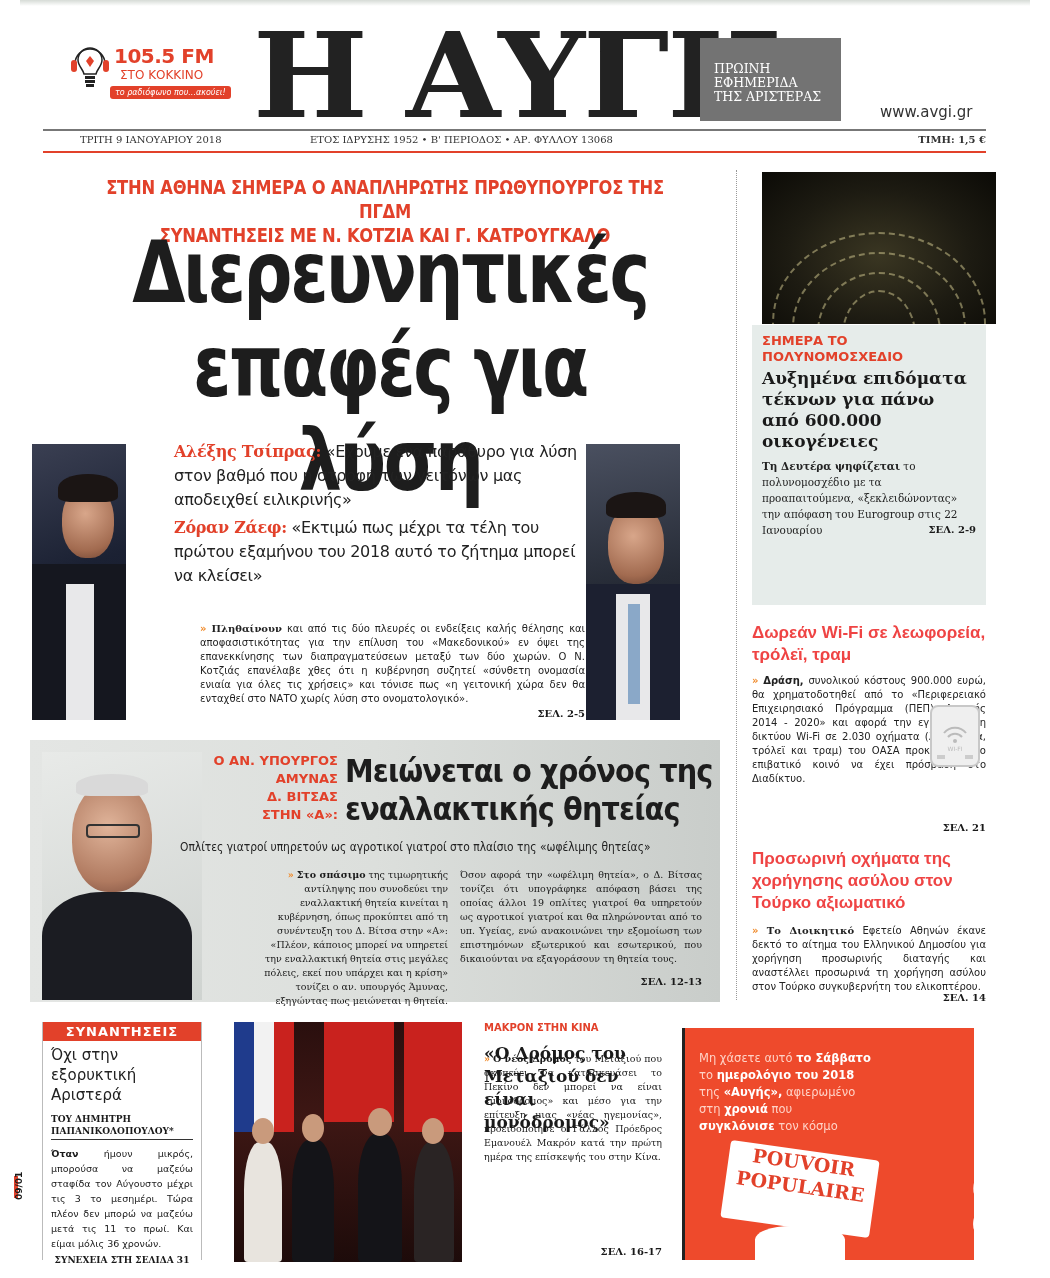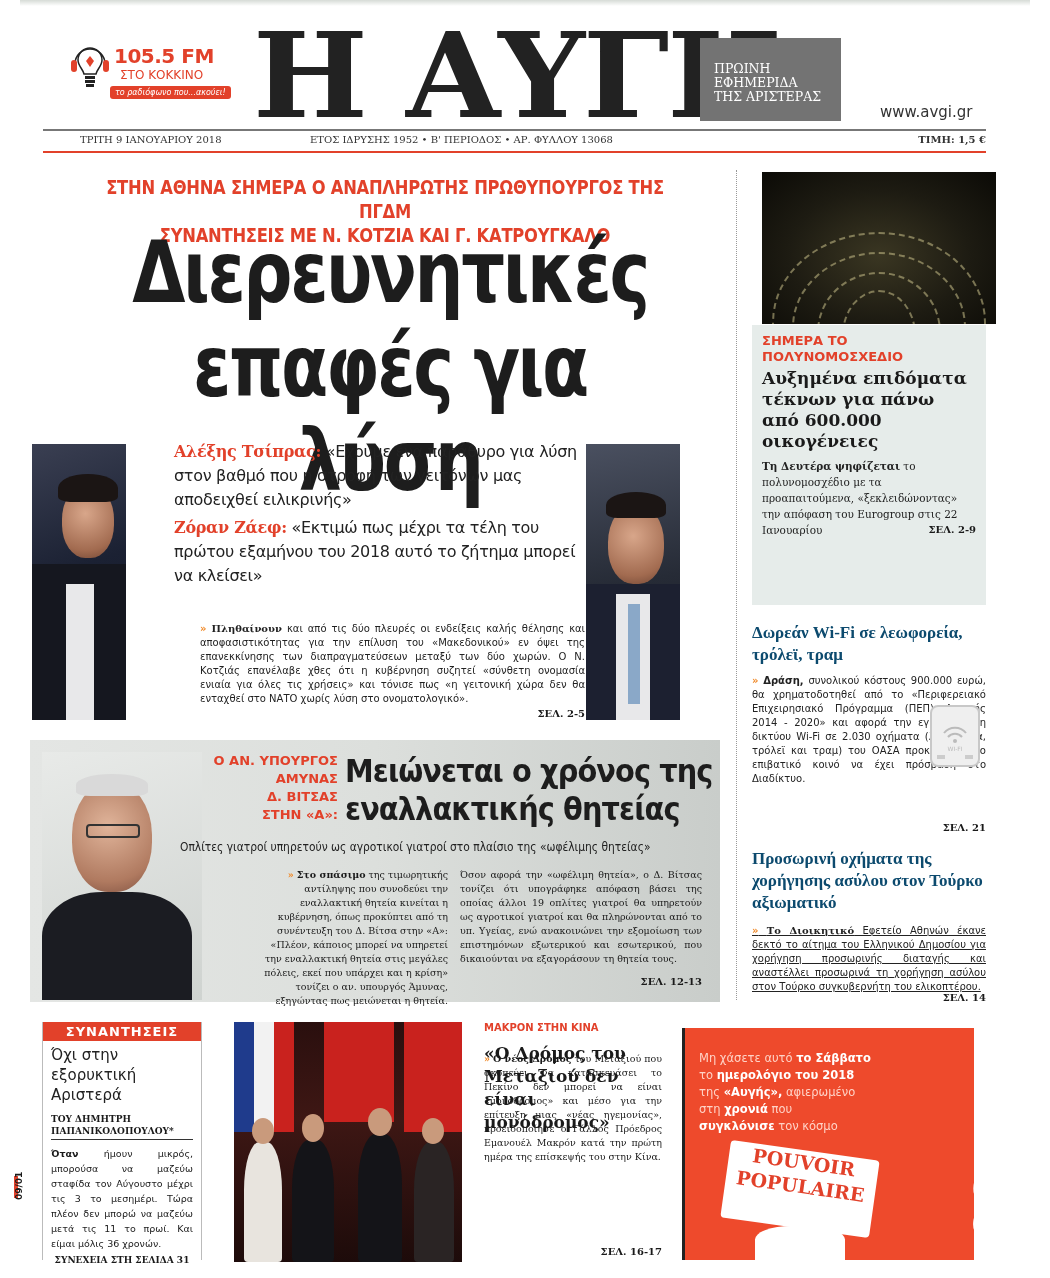--- a/index.html
+++ b/index.html
@@ -41,21 +41,21 @@
   .pageref { font-family: "DejaVu Serif", serif; font-weight: bold; font-size: 10px; text-align: right; }
 
   
   .parliament { left: 762px; top: 172px; width: 234px; height: 152px; background: radial-gradient(ellipse at 50% 55%, #3a3622 0%, #1d1b12 55%, #0b0a06 100%); overflow: hidden; }
   .parliament .row { position:absolute; border: 2px dashed #c9c08a; border-bottom: none; border-radius: 50% 50% 0 0; opacity: .55; }
   .poly-box { left: 752px; top: 325px; width: 234px; height: 280px; background: #e6ecea; padding: 8px 10px; }
   .poly-box .k { font-family:"DejaVu Sans",sans-serif; font-weight:bold; color:#e2412a; font-size:13px; line-height:16px; }
   .poly-box .h { font-family:"DejaVu Serif",serif; font-weight:bold; font-size:17px; line-height:21px; margin-top:3px; color:#1a1a1a; }
   .poly-box .t { font-family:"DejaVu Serif",serif; font-size:10.5px; line-height:16px; margin-top:6px; color:#222; }
   .poly-box .t b { font-weight:bold; }
-  .rc-head { font-family:Liberation Serif, serif; font-weight:bold; font-size:17px; line-height:22px; color:#0c4a6e; }
+  .rc-head { font-family:Liberation Sans, sans-serif; font-weight:bold; font-size:17px; line-height:22px; color:#ef4444; }
   .wifi-bus { left: 930px; top: 705px; width: 50px; height: 62px; border: 2px solid #c8c8c8; border-radius: 8px; background:#efefef; }
 
   
   .band { left: 30px; top: 740px; width: 690px; height: 262px; background: linear-gradient(90deg, #e4e6e4 0%, #dcdfdc 50%, #c9cdca 100%); overflow:hidden; }
   .vitsas { left: 42px; top: 752px; width: 160px; height: 248px; }
   .band-kicker { left: 200px; top: 752px; width: 138px; text-align: right; font-family:"DejaVu Sans",sans-serif; font-weight:bold; color:#e2412a; font-size:13px; line-height:18px; }
   .band-head { left: 345px; top: 752px; font-family:"DejaVu Sans",sans-serif; font-weight:bold; font-size:32px; line-height:38px; color:#1d1d1d; letter-spacing:-1px; transform: scaleX(0.9); transform-origin:left; }
   .band-deck { left: 180px; top: 840px; width: 540px; font-family:"DejaVu Sans",sans-serif; font-size:11.5px; color:#222; transform: scaleX(0.93); transform-origin:left; white-space:nowrap; }
   .band-col1 { left: 260px; top: 868px; width: 188px; font-family:"DejaVu Serif",serif; font-size:9.5px; line-height:14px; text-align:right; }
   .band-col2 { left: 460px; top: 868px; width: 242px; font-family:"DejaVu Serif",serif; font-size:9.5px; line-height:14px; text-align:justify; }
@@ -188,21 +188,21 @@
     <path d="M16 30 a9 9 0 0 1 14 0" fill="none" stroke="#bbb" stroke-width="2"></path>
     <circle cx="23" cy="34" r="2" fill="#bbb"></circle>
     <text x="23" y="44" font-size="6" text-anchor="middle" fill="#bbb" font-family="DejaVu Sans, sans-serif">WI-FI</text>
     <rect x="5" y="48" width="8" height="4" fill="#ccc"></rect>
       <rect x="33" y="48" width="8" height="4" fill="#ccc"></rect>
   </svg>
 </div>
 <div class="abs pageref" style="left:900px;top:822px;width:86px;">ΣΕΛ. 21</div>
 
 <div class="abs rc-head" style="left:752px;top:848px;width:234px;">Προσωρινή οχήματα της χορήγησης ασύλου στον Τούρκο αξιωματικό</div>
-<div class="abs body-sm" style="left:752px;top:924px;width:234px;text-decoration:underline;">
+<div class="abs body-sm" style="left:752px;top:924px;width:234px;">
   <span class="chev">»</span>
   <span class="lead-in">Το Διοικητικό</span><span> Εφετείο Αθηνών έκανε δεκτό το αίτημα του Ελληνικού Δημοσίου για χορήγηση προσωρινής διαταγής και αναστέλλει προσωρινά τη χορήγηση ασύλου στον Τούρκο συγκυβερνήτη του ελικοπτέρου.</span>
 </div>
 <div class="abs pageref" style="left:900px;top:992px;width:86px;">ΣΕΛ. 14</div>
 
 <div class="abs band"></div>
 <div class="abs photo vitsas" style="background:linear-gradient(160deg,#e8eae8,#cfd3d0);">
   <div class="jacket" style="left:0;top:140px;width:150px;height:110px;border-radius:40% 40% 0 0;background:#1b1c22;"></div>
   <div class="face" style="left:30px;top:30px;width:80px;height:110px;background:radial-gradient(circle at 45% 40%,#e0b49a,#b07a60 70%,#7e5040);"></div>
   <div class="hair" style="left:34px;top:22px;width:72px;height:22px;background:#d9d9d9;"></div>

